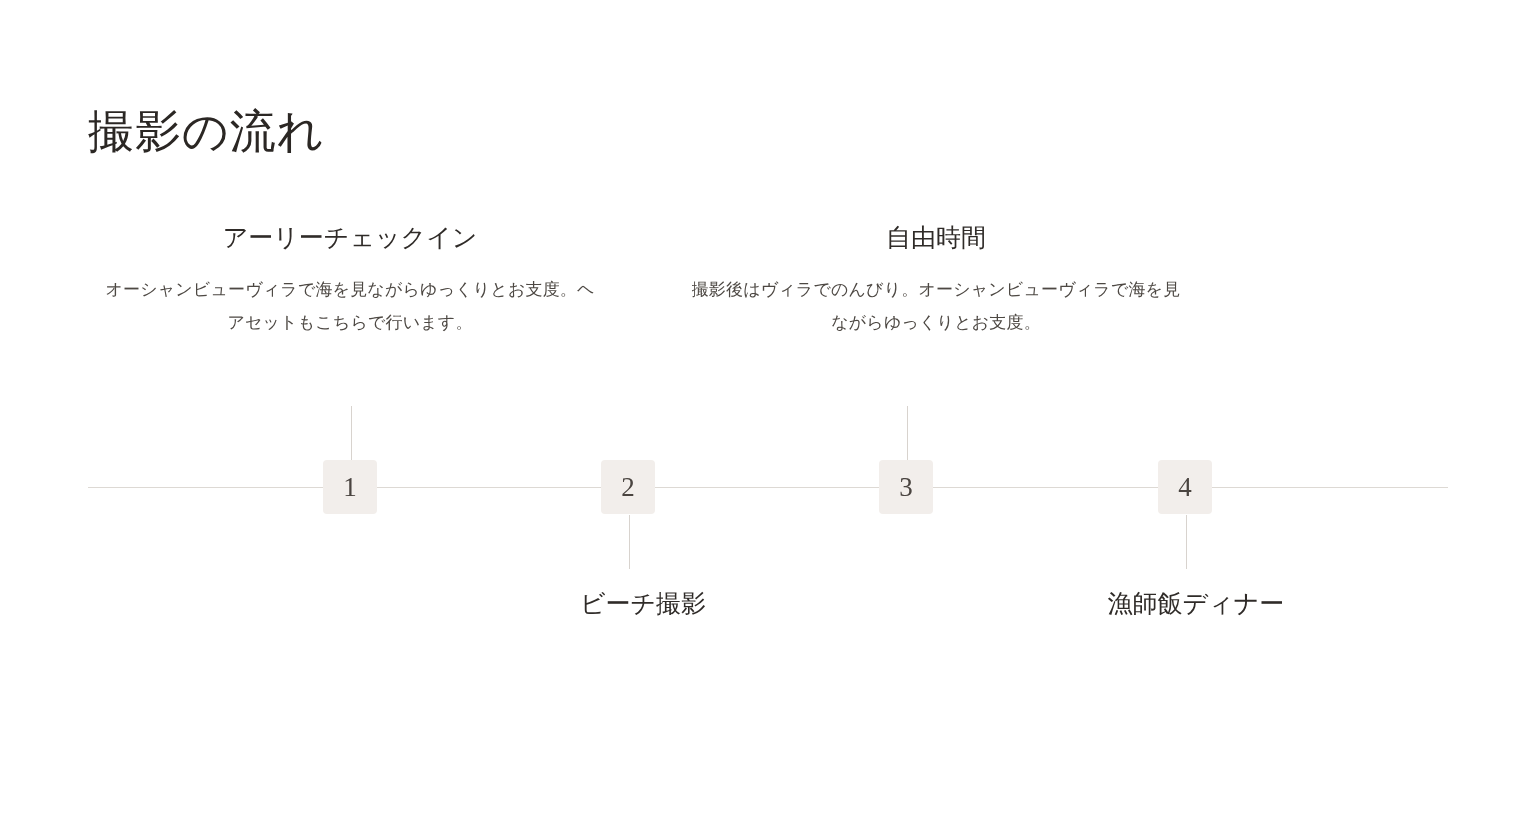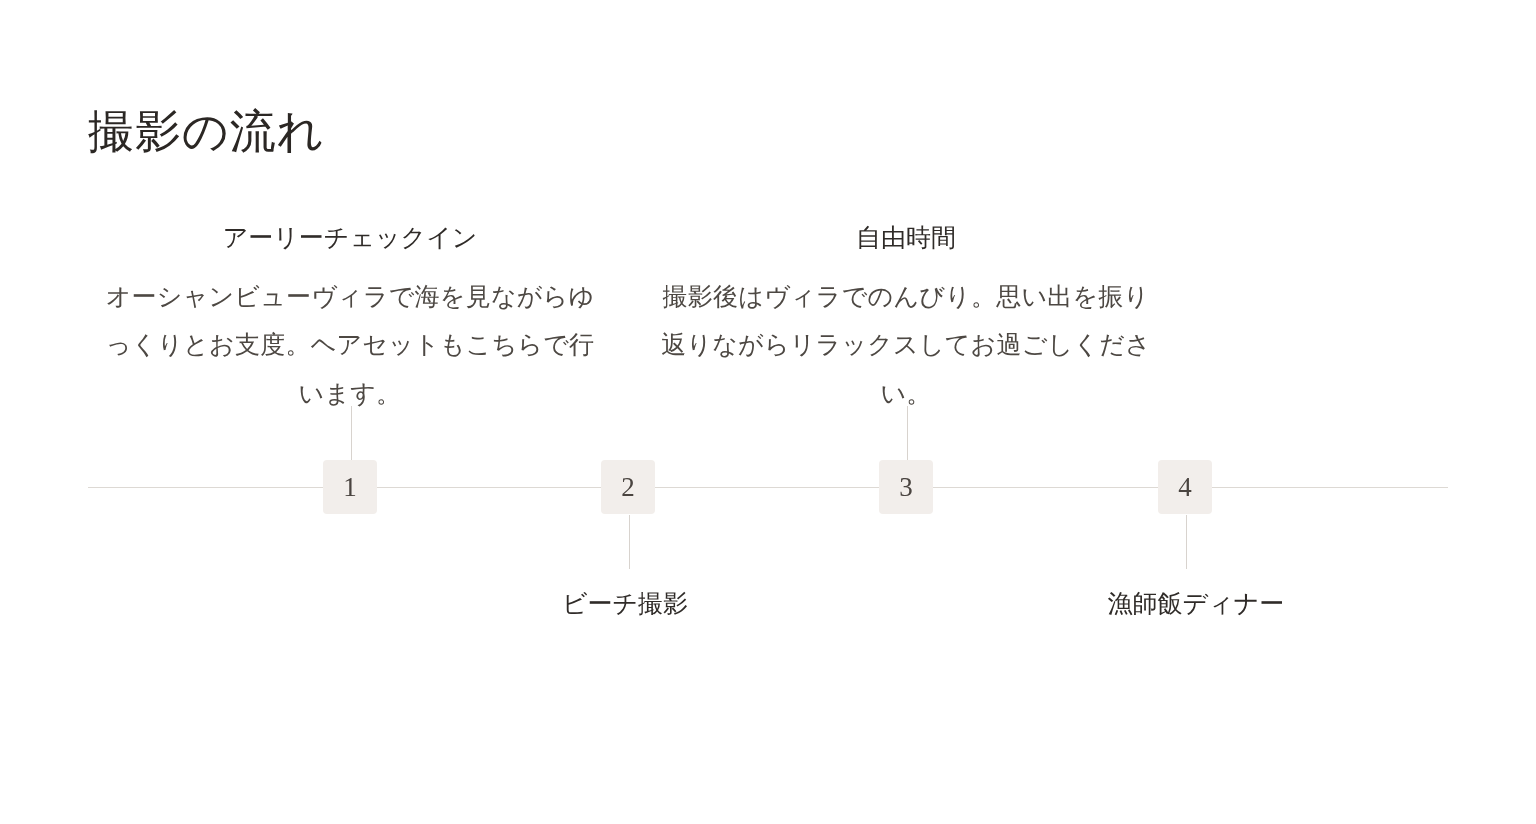--- a/index.html
+++ b/index.html
@@ -75,38 +75,38 @@
 
   .step-title {
     font-size: 25px;
     color: #2f2b28;
     line-height: 1.3;
     margin-bottom: 18px;
     white-space: nowrap;
   }
 
   .step-desc {
-    font-size: 25px;
+    font-size: 17px;
     line-height: 1.95;
     color: #4d4843;
     letter-spacing: 0.01em;
   }
 
   
   .step-1 { left: 105px; top: 222px; width: 490px; }
   .conn-1 { left: 351px; top: 406px; height: 54px; }
   .mark-1 { left: 323px; top: 460px; }
 
   
-  .step-2 { left: 380px; top: 588px; width: 490px; }
+  .step-2 { left: 398px; top: 588px; width: 490px; }
   .conn-2 { left: 629px; top: 515px; height: 54px; }
   .mark-2 { left: 601px; top: 460px; }
 
   
-  .step-3 { left: 661px; top: 222px; width: 490px; }
+  .step-3 { left: 691px; top: 222px; width: 490px; }
   .conn-3 { left: 907px; top: 406px; height: 54px; }
   .mark-3 { left: 879px; top: 460px; }
 
   
   .step-4 { left: 939px; top: 588px; width: 490px; margin-left: 12px; }
   .conn-4 { left: 1186px; top: 515px; height: 54px; }
   .mark-4 { left: 1158px; top: 460px; }
 </style>
 </head>
 <body>
@@ -125,21 +125,21 @@
   <div class="marker mark-1">1</div>
 
   <div class="connector conn-2"></div>
   <div class="marker mark-2">2</div>
   <div class="step-block step-2">
     <div class="step-title">ビーチ撮影</div>
   </div>
 
   <div class="step-block step-3">
     <div class="step-title">自由時間</div>
-    <div class="step-desc">撮影後はヴィラでのんびり。思い出を振り返りながらリラックスしてお過ごしください。</div>
+    <div class="step-desc">撮影後はヴィラでのんびり。オーシャンビューヴィラで海を見ながらゆっくりとお支度。</div>
   </div>
   <div class="connector conn-3"></div>
   <div class="marker mark-3">3</div>
 
   <div class="connector conn-4"></div>
   <div class="marker mark-4">4</div>
   <div class="step-block step-4">
     <div class="step-title">漁師飯ディナー</div>
   </div>
 

